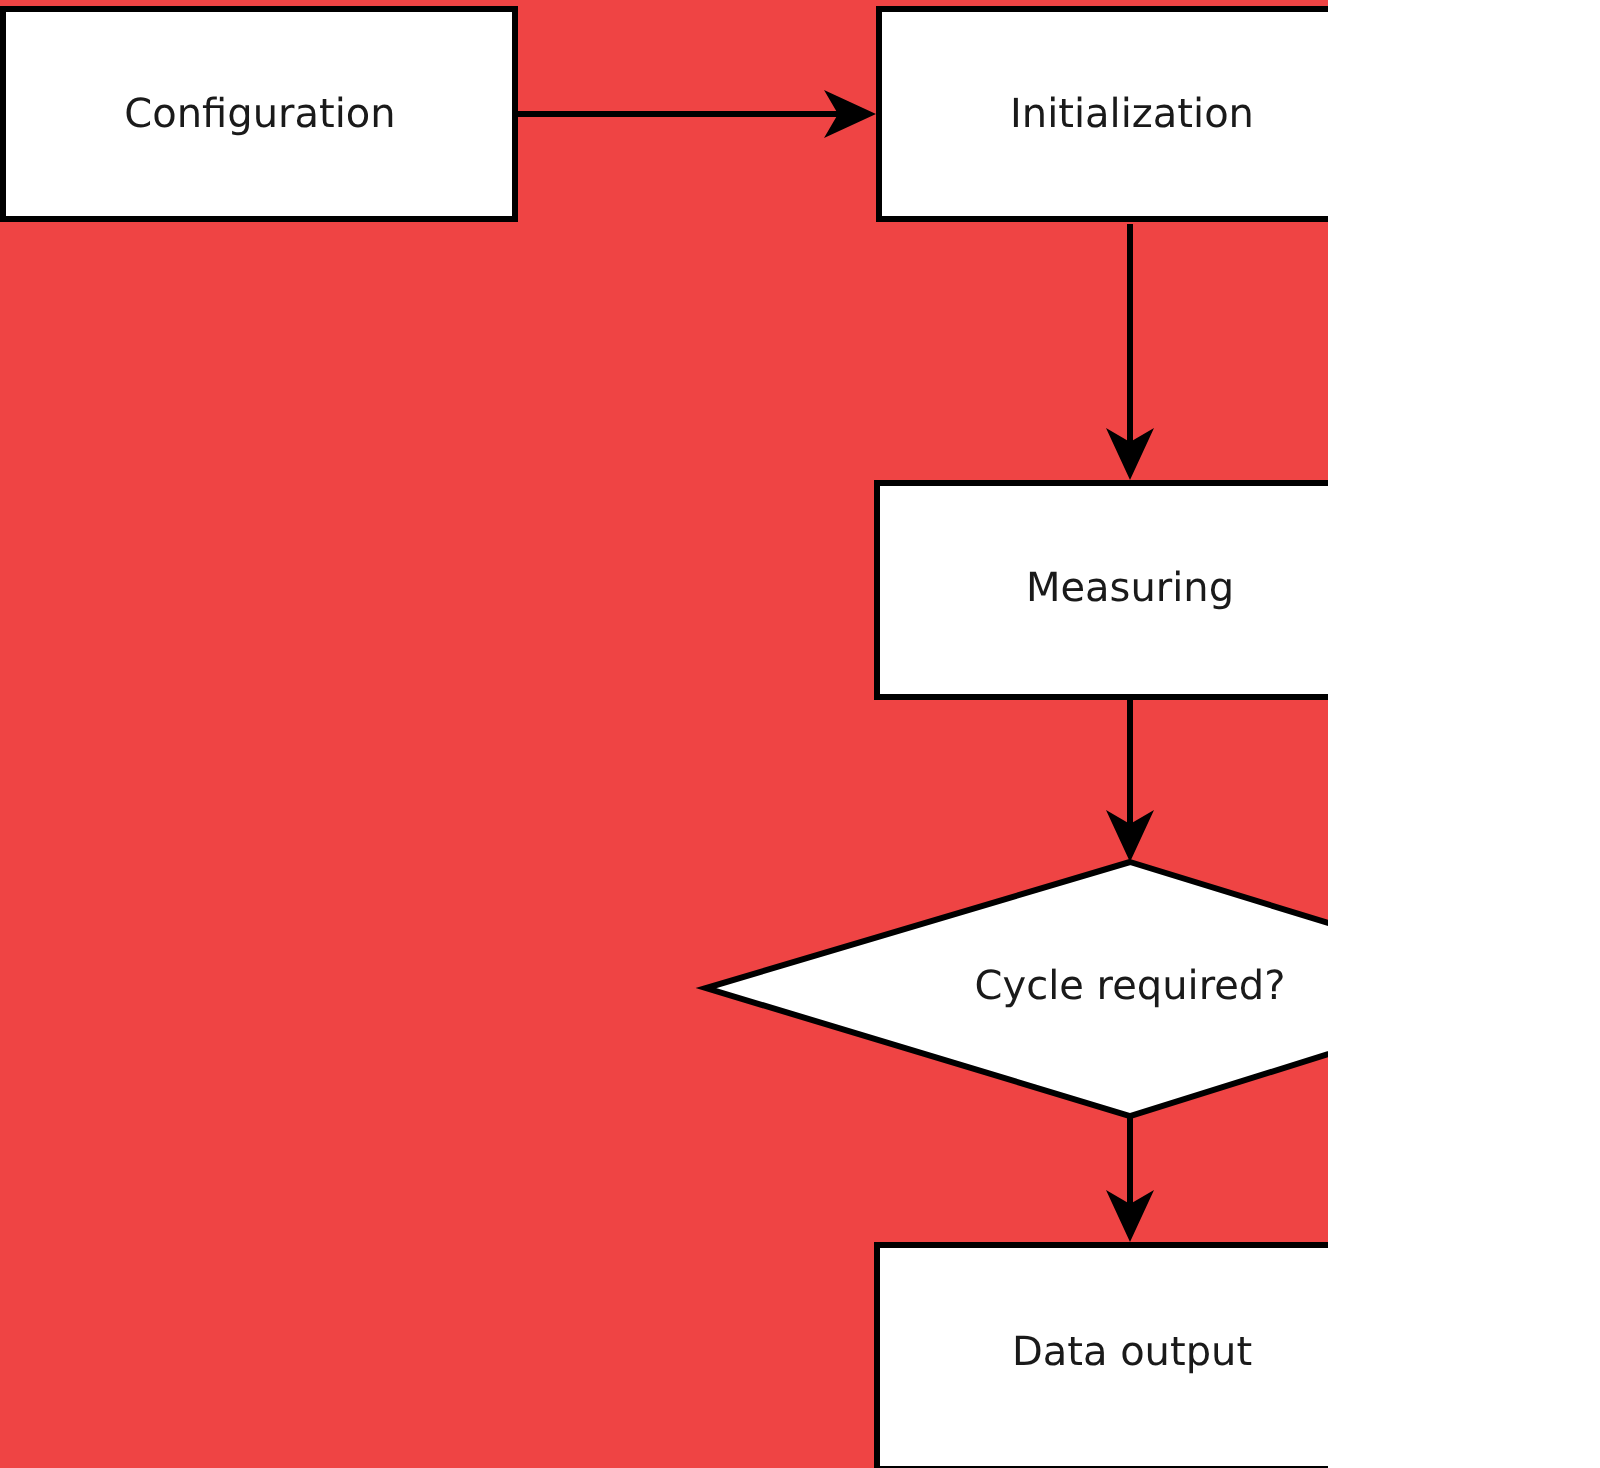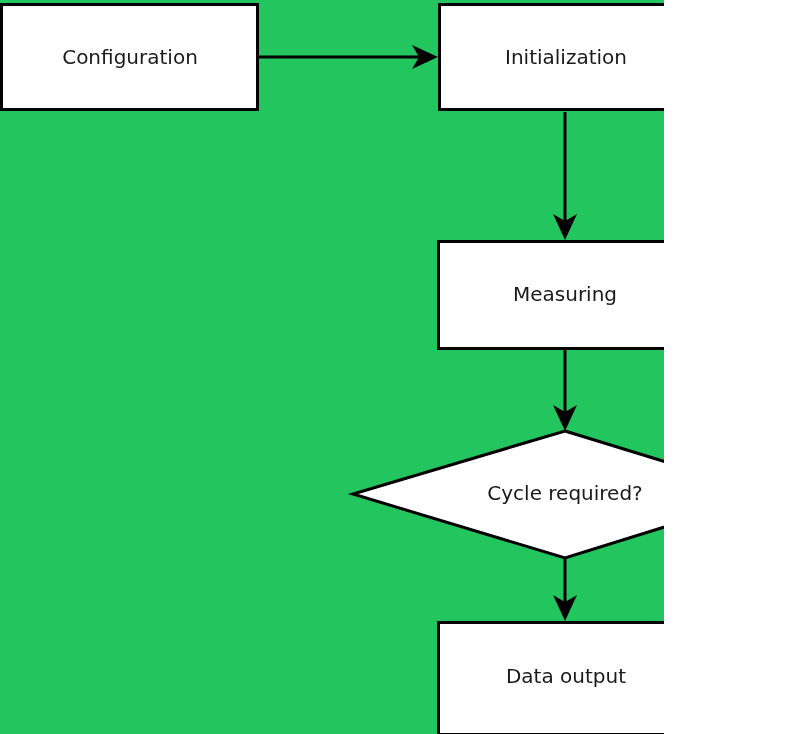--- a/index.html
+++ b/index.html
@@ -8,21 +8,21 @@
     padding: 0;
     background: #ffffff;
   }
   body {
     font-family: "DejaVu Sans", sans-serif;
   }
   #canvas {
     position: relative;
     width: 664px;
     height: 734px;
-    background: #22c55e;
+    background: #ef4444;
     overflow: hidden;
   }
   #flow-svg {
     position: absolute;
     top: 0;
     left: 0;
     width: 800px;
     height: 734px;
     display: block;
   }

